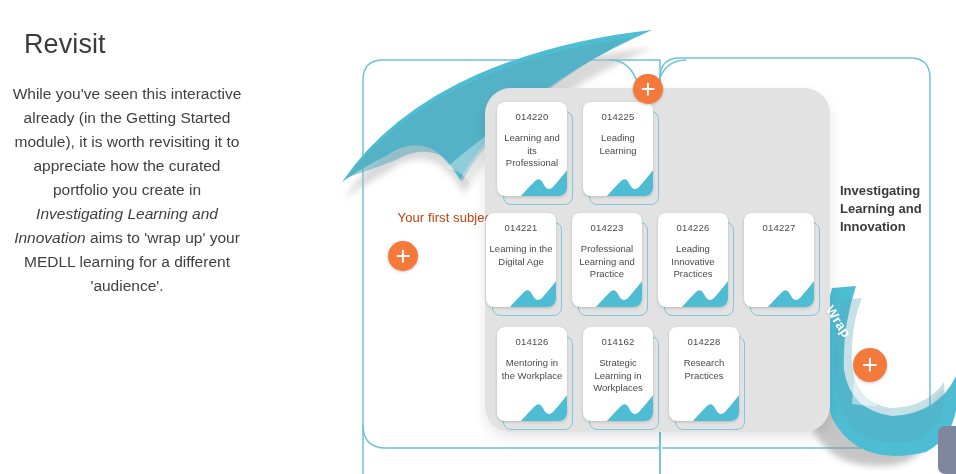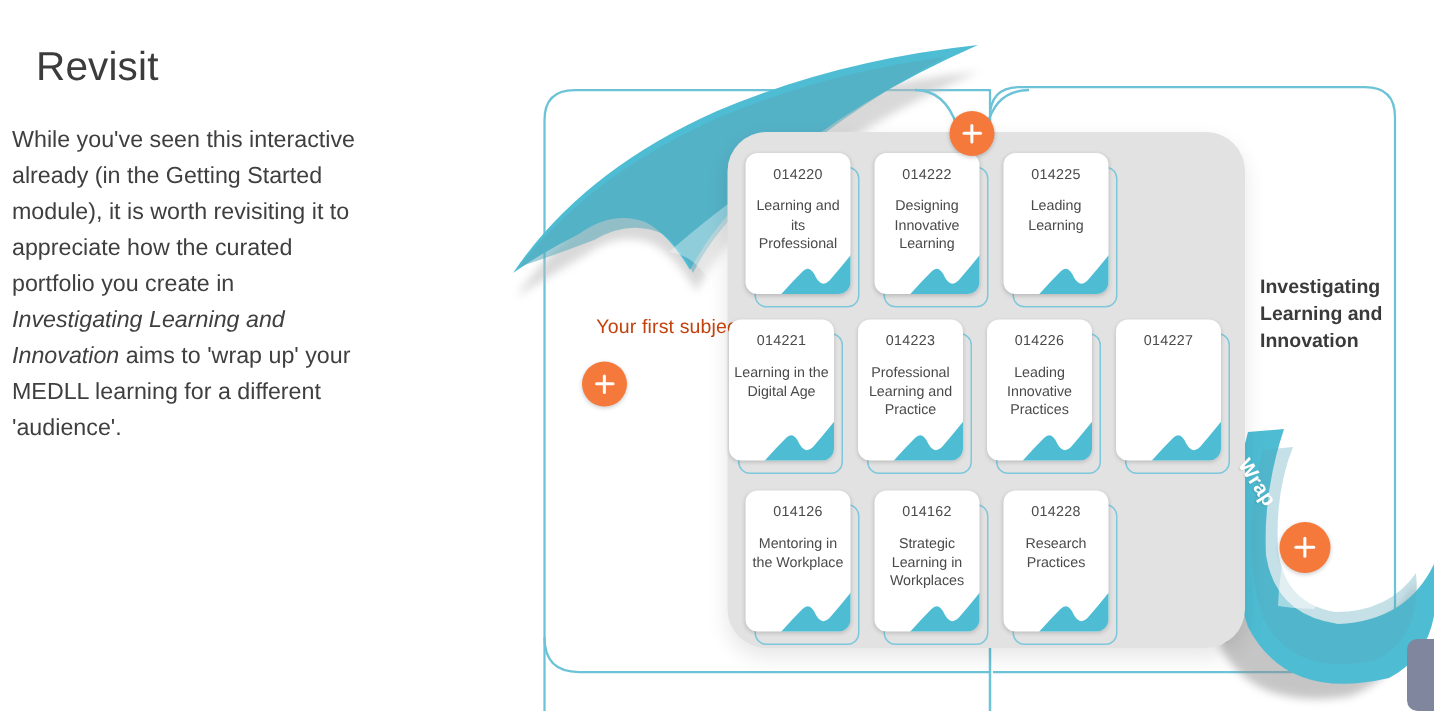--- a/index.html
+++ b/index.html
@@ -31,20 +31,21 @@
     margin: 0 0 22px 16px;
     letter-spacing: 0.1px;
     line-height: 1.1;
   }
   #body-paragraph {
     font-size: 15.5px;
     line-height: 24px;
     color: #3f3f3f;
     margin: 0;
     width: 238px;
+    text-align: center;
   }
   #body-paragraph .em {
     font-style: italic;
   }
 
   
   #diagram {
     position: absolute;
     left: 330px;
     top: 0px;
@@ -288,30 +289,20 @@
             <div class="card-code">014220</div>
             <div class="card-title">Learning and its Professional</div>
             <svg class="card-wave" viewBox="0 0 48 34" preserveAspectRatio="none">
               <path d="M 48 34 L 48 6 Q 40 16 33 24 Q 28 29 24 22 Q 20 13 15 18 Q 8 25 0 34 Z" fill="#4ebdd4"></path>
             </svg>
           </div>
         </div>
         <div class="card">
           <div class="card-shadow"></div>
           <div class="card-face">
-            <div class="card-code">014222</div>
-            <div class="card-title">Designing Innovative Learning</div>
-            <svg class="card-wave" viewBox="0 0 48 34" preserveAspectRatio="none">
-              <path d="M 48 34 L 48 6 Q 40 16 33 24 Q 28 29 24 22 Q 20 13 15 18 Q 8 25 0 34 Z" fill="#4ebdd4"></path>
-            </svg>
-          </div>
-        </div>
-        <div class="card">
-          <div class="card-shadow"></div>
-          <div class="card-face">
             <div class="card-code">014225</div>
             <div class="card-title">Leading Learning</div>
             <svg class="card-wave" viewBox="0 0 48 34" preserveAspectRatio="none">
               <path d="M 48 34 L 48 6 Q 40 16 33 24 Q 28 29 24 22 Q 20 13 15 18 Q 8 25 0 34 Z" fill="#4ebdd4"></path>
             </svg>
           </div>
         </div>
       </div>
     <div class="card-row" id="card-row-1">
         <div class="card">

